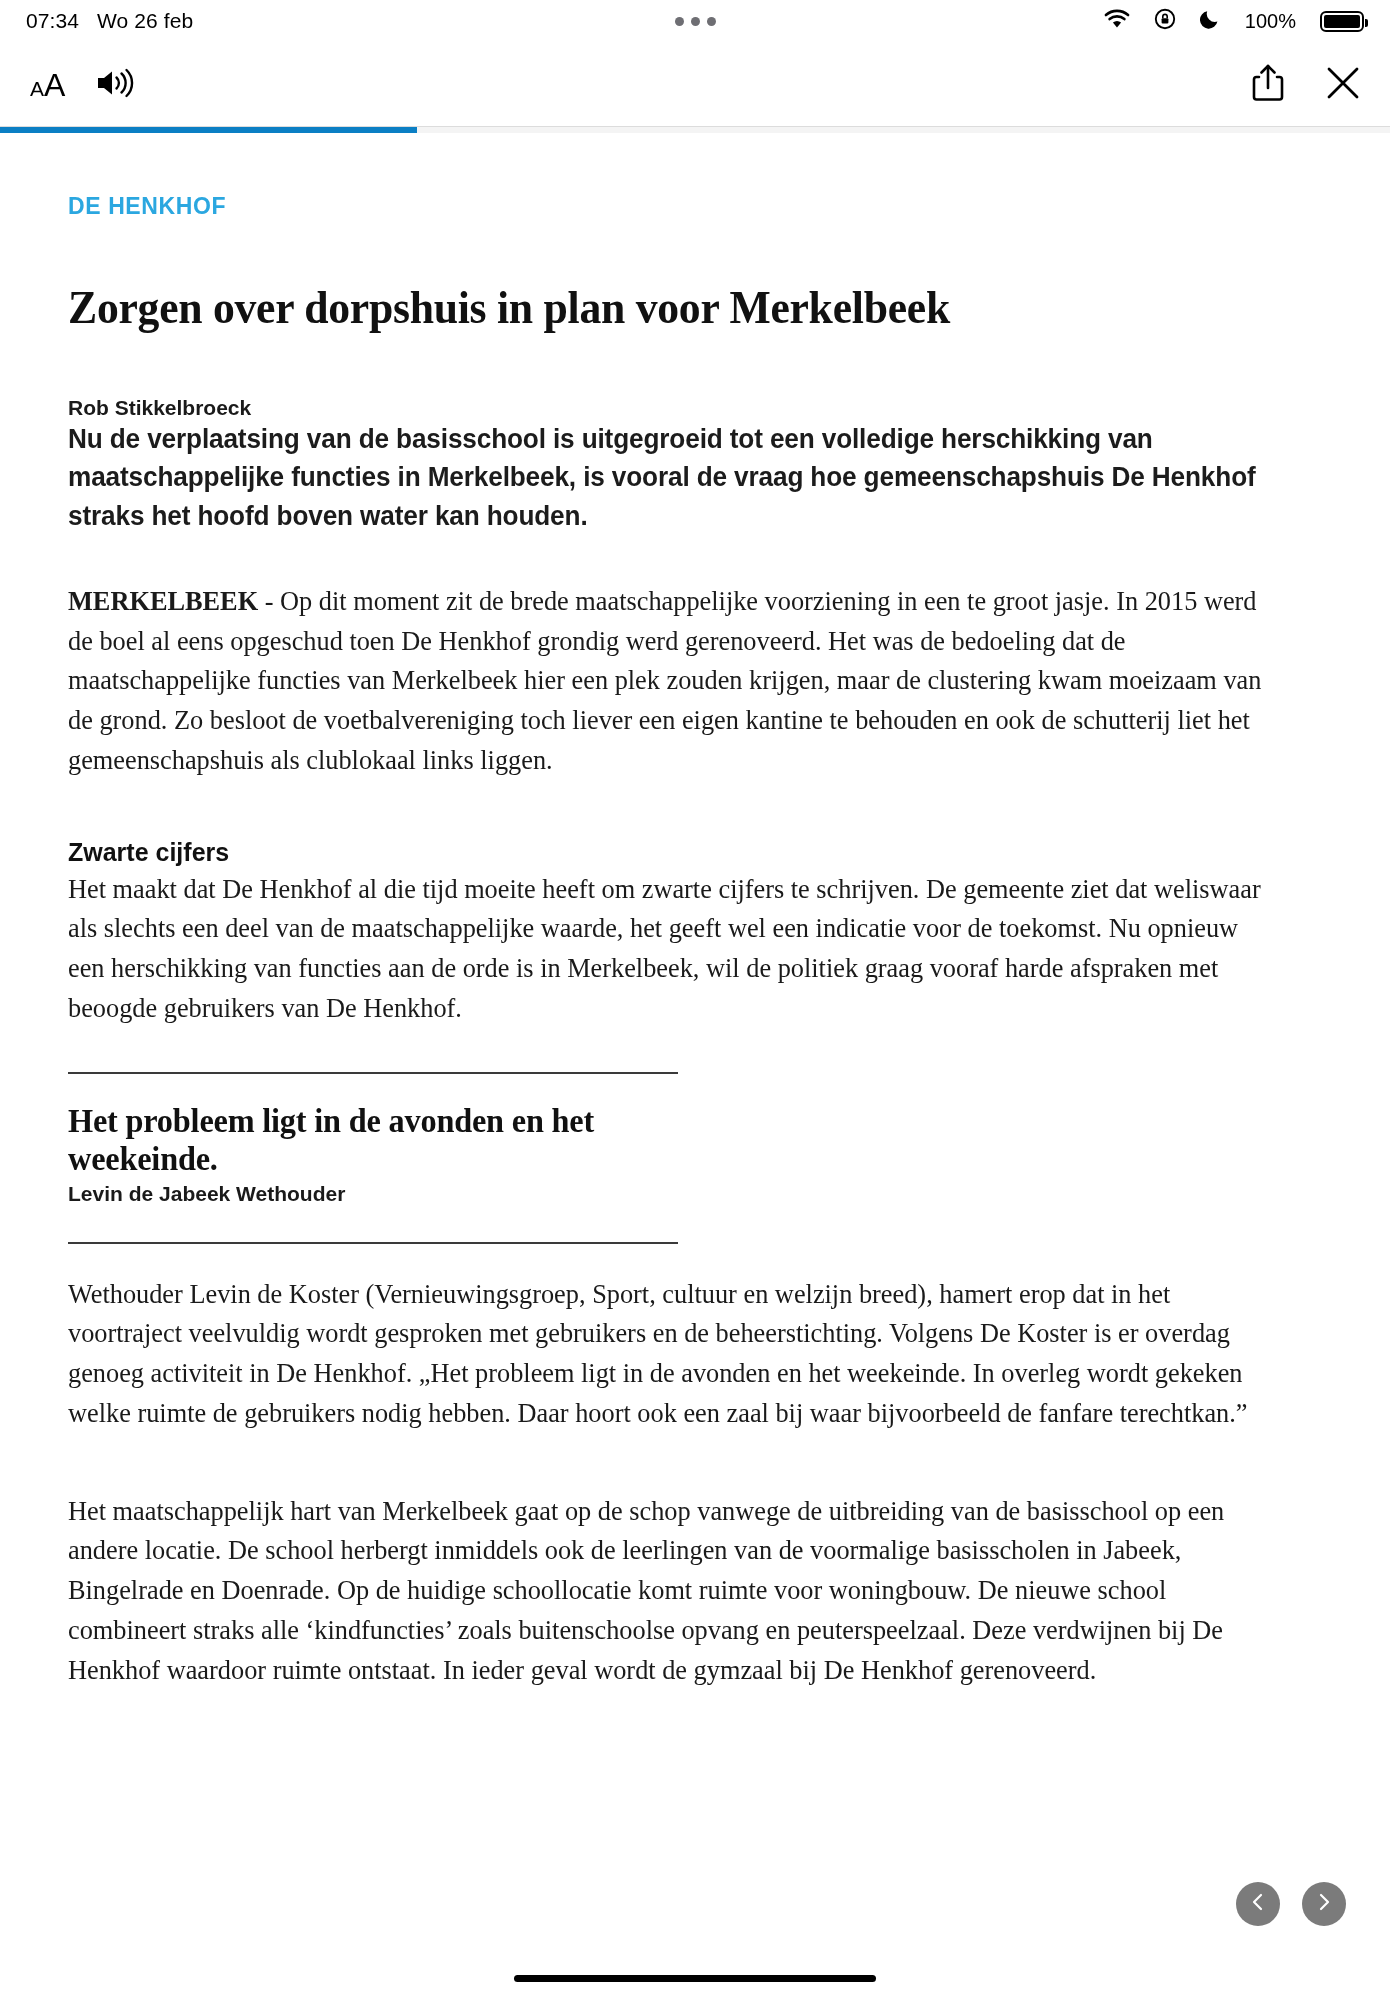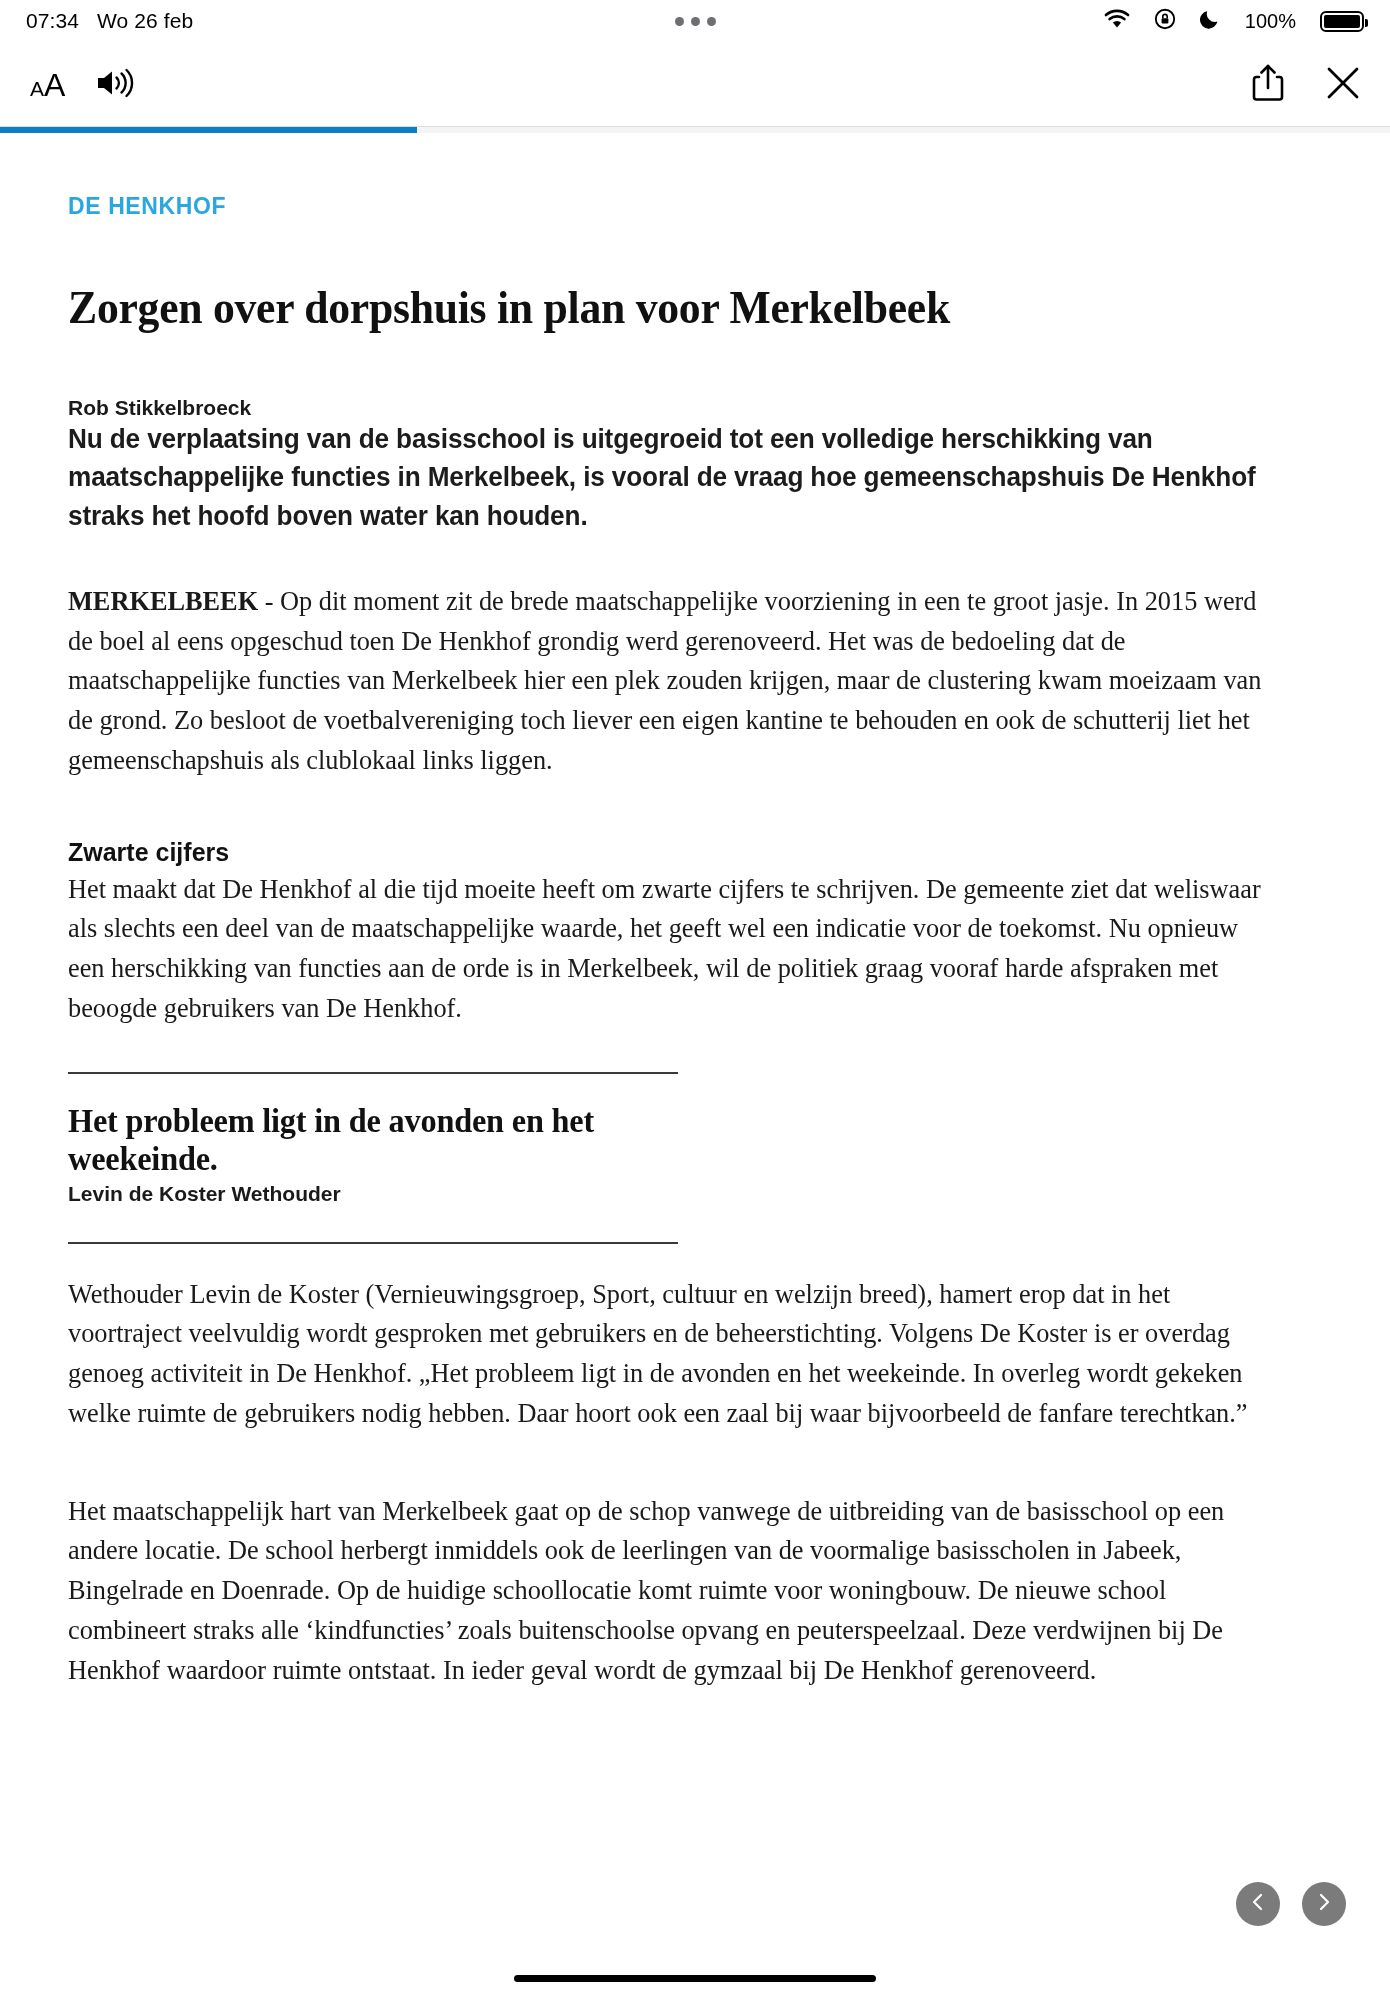--- a/index.html
+++ b/index.html
@@ -341,21 +341,21 @@
     </p>
 
     <div class="sec-gap"></div>
 
     <div class="subhead">Zwarte cijfers</div>
     <p class="body-p">Het maakt dat De Henkhof al die tijd moeite heeft om zwarte cijfers te schrijven. De gemeente ziet dat weliswaar als slechts een deel van de maatschappelijke waarde, het geeft wel een indicatie voor de toekomst. Nu opnieuw een herschikking van functies aan de orde is in Merkelbeek, wil de politiek graag vooraf harde afspraken met beoogde gebruikers van De Henkhof.</p>
 
     <div class="pullquote">
       <div class="pq-rule"></div>
       <div class="pq-text">Het probleem ligt in de avonden en het weekeinde.</div>
-      <div class="pq-source">Levin de Koster Wethouder</div>
+      <div class="pq-source">Levin de Jabeek Wethouder</div>
       <div class="pq-rule"></div>
     </div>
 
     <p class="body-p">Wethouder Levin de Koster (Vernieuwingsgroep, Sport, cultuur en welzijn breed), hamert erop dat in het voortraject veelvuldig wordt gesproken met gebruikers en de beheerstichting. Volgens De Koster is er overdag genoeg activiteit in De Henkhof. „Het probleem ligt in de avonden en het weekeinde. In overleg wordt gekeken welke ruimte de gebruikers nodig hebben. Daar hoort ook een zaal bij waar bijvoorbeeld de fanfare terechtkan.”</p>
 
     <div class="sec-gap"></div>
 
     <p class="body-p">Het maatschappelijk hart van Merkelbeek gaat op de schop vanwege de uitbreiding van de basisschool op een andere locatie. De school herbergt inmiddels ook de leerlingen van de voormalige basisscholen in Jabeek, Bingelrade en Doenrade. Op de huidige schoollocatie komt ruimte voor woningbouw. De nieuwe school combineert straks alle ‘kindfuncties’ zoals buitenschoolse opvang en peuterspeelzaal. Deze verdwijnen bij De Henkhof waardoor ruimte ontstaat. In ieder geval wordt de gymzaal bij De Henkhof gerenoveerd.</p>
   </div>
 

